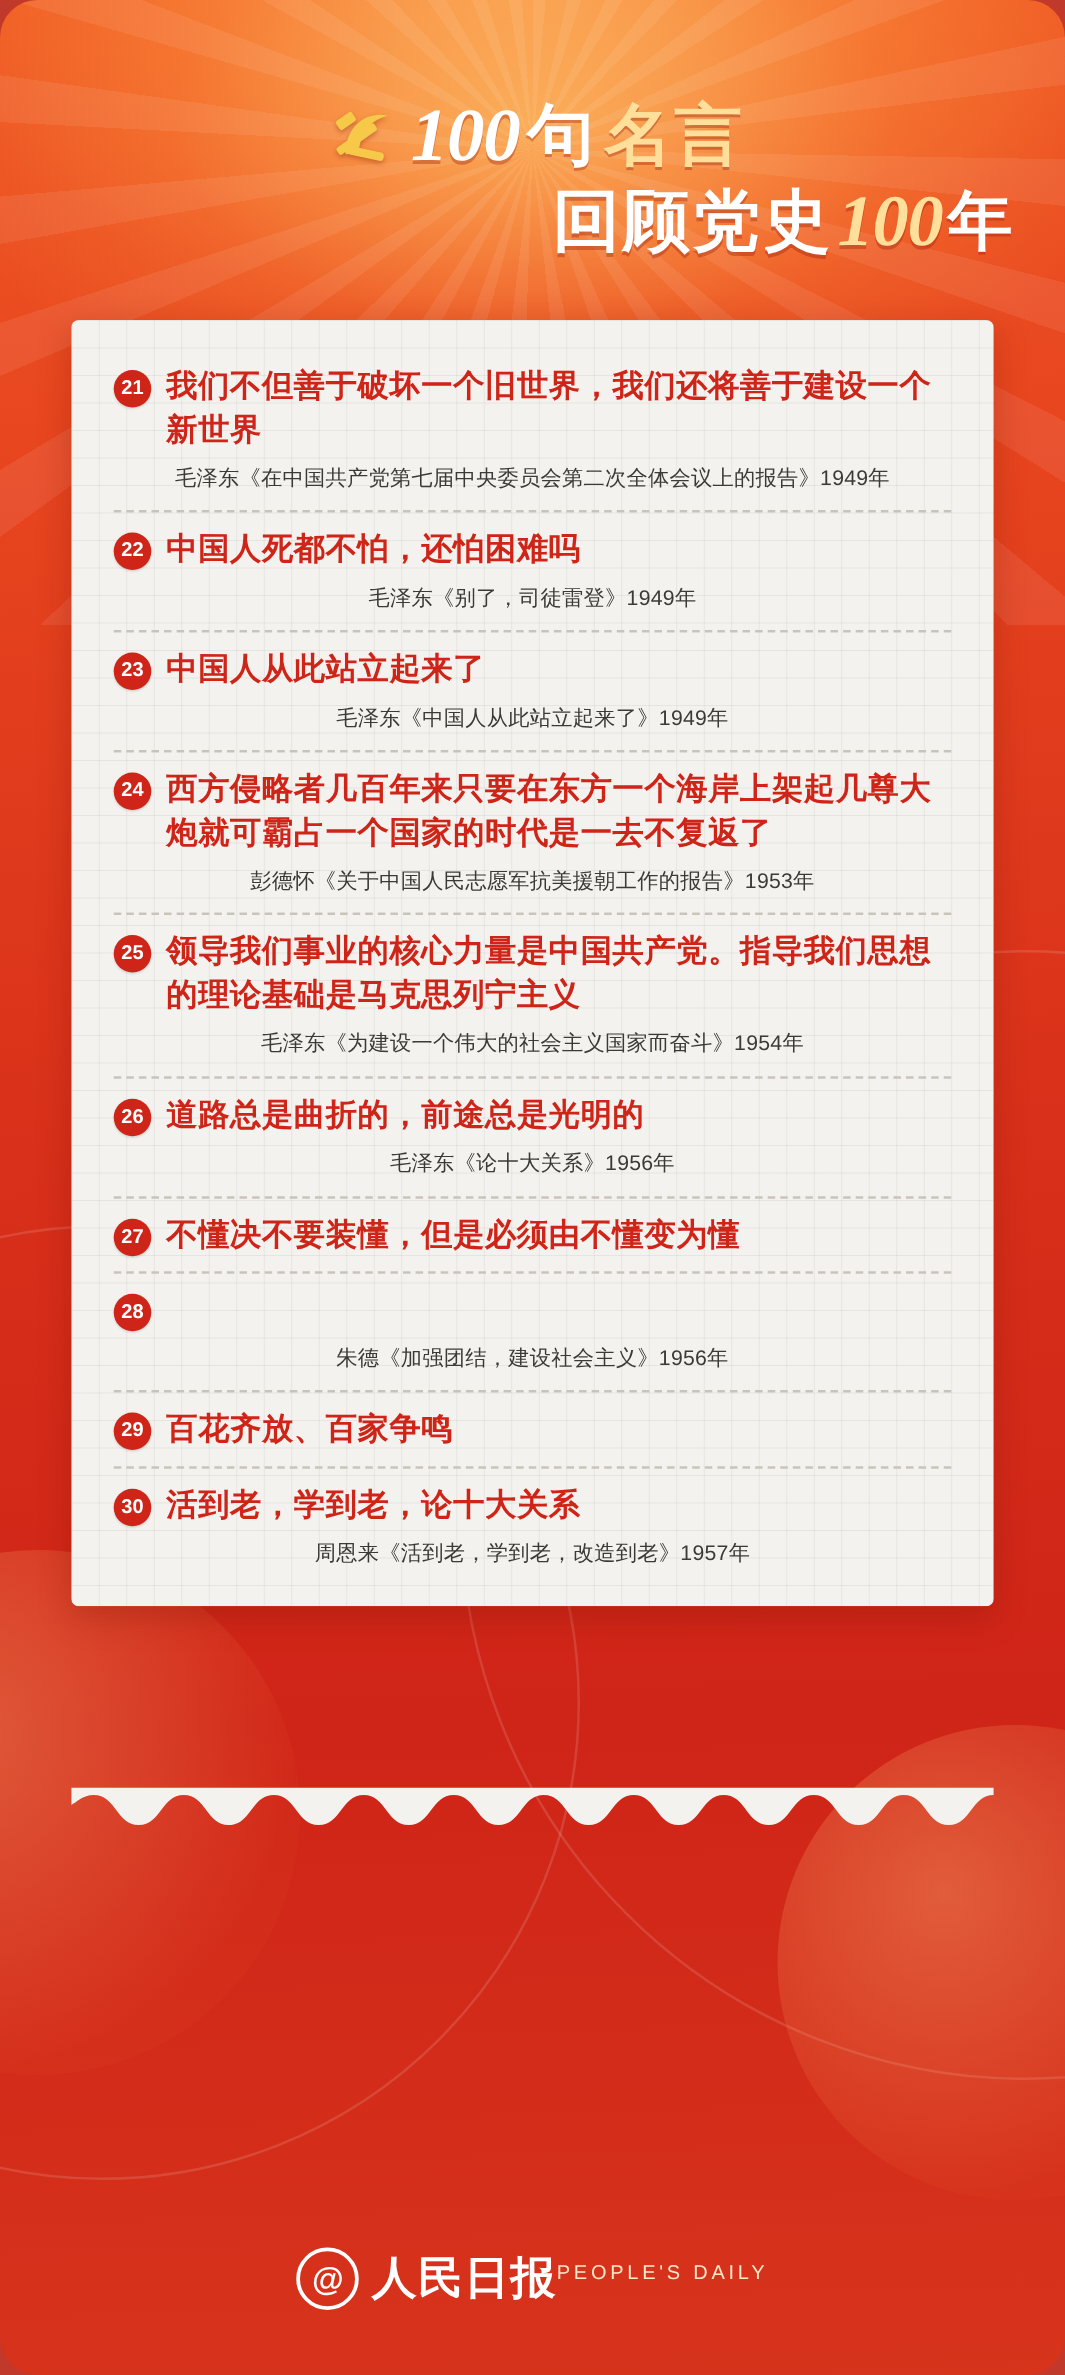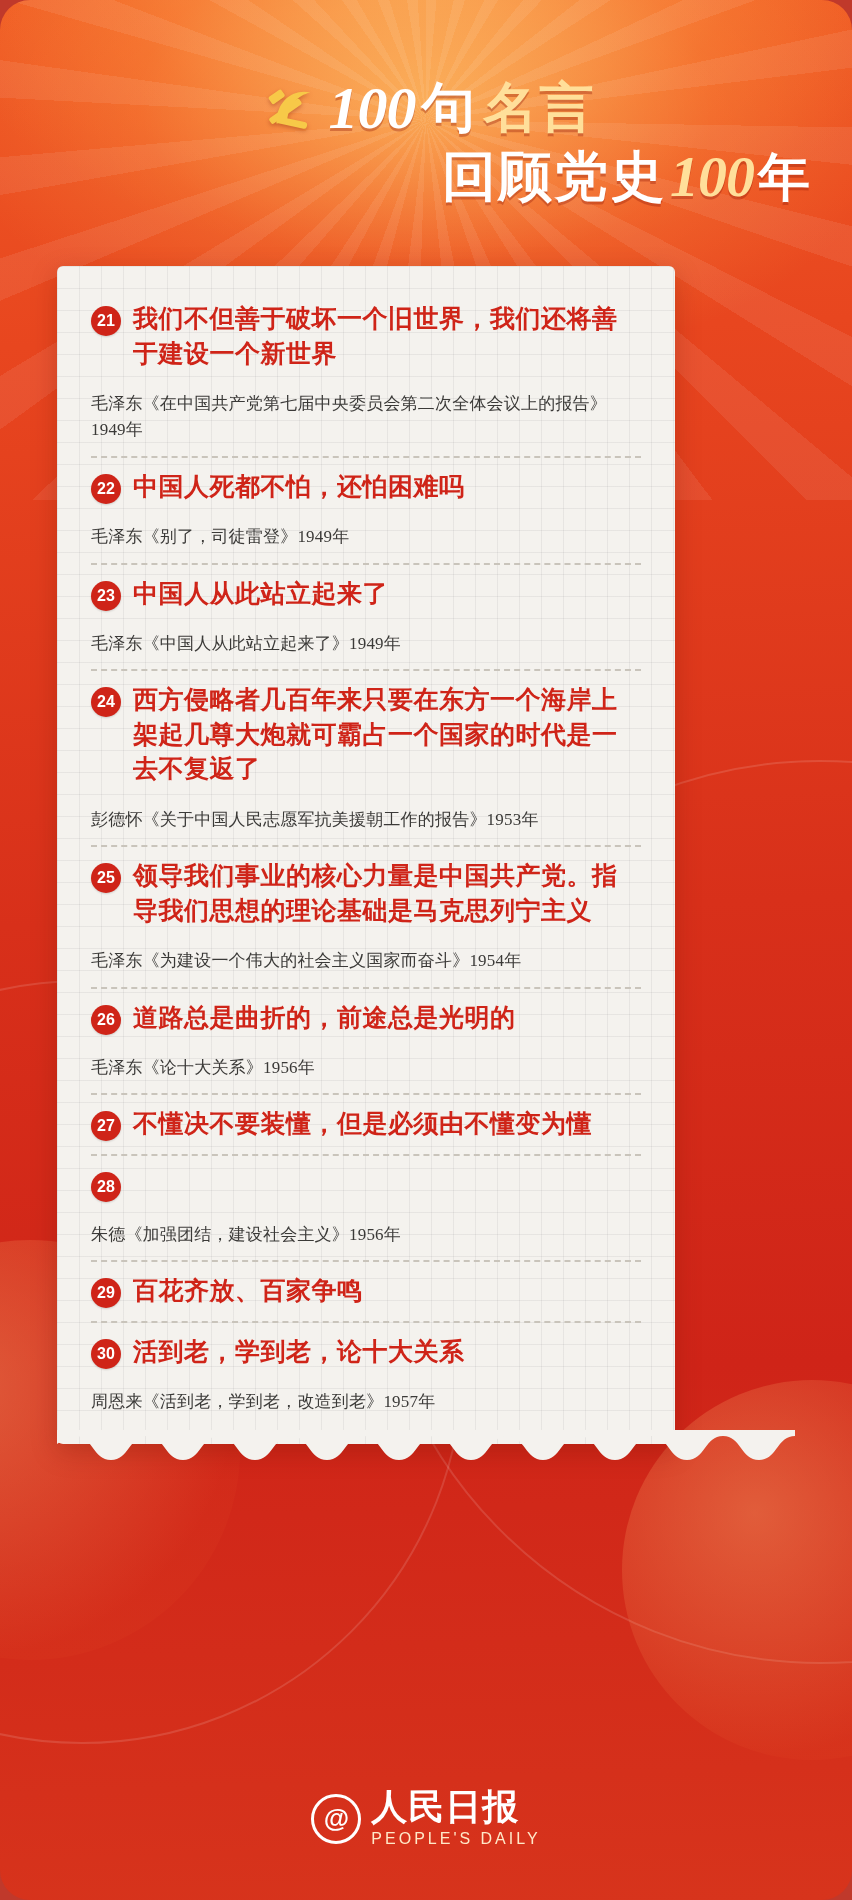--- a/index.html
+++ b/index.html
@@ -145,22 +145,22 @@
     font-size: 52px;
     color: #ffffff;
     letter-spacing: 2px;
     text-shadow: 0 3px 0 rgba(150,25,10,0.35);
   }
 
   
   .card {
     position: absolute;
     left: 57px;
-    top: 266px;
-    width: 618px;
+    top: 256px;
+    width: 738px;
     background:
       linear-gradient(to right, rgba(160,160,160,0.16) 1px, transparent 1px) 0 0/22px 22px,
       linear-gradient(to bottom, rgba(160,160,160,0.16) 1px, transparent 1px) 0 0/22px 22px,
       #f4f2ee;
     border-radius: 6px;
     box-shadow: 0 8px 26px rgba(110,18,4,0.28);
     padding: 24px 34px 16px 34px;
     box-sizing: border-box;
     z-index: 4;
   }
@@ -203,26 +203,27 @@
   }
   .q-text {
     font-family: "DejaVu Sans", "Liberation Sans", sans-serif;
     font-weight: 700;
     font-size: 25px;
     line-height: 1.38;
     color: #cf2418;
     letter-spacing: 0.5px;
   }
   .q-src {
-    margin-top: 20px;
-    font-family: Liberation Serif, serif;
+    margin-top: 9px;
+    font-family: Liberation Sans, sans-serif;
     font-size: 17px;
     line-height: 1.55;
     color: #3b3a38;
     letter-spacing: 0.2px;
+    text-align: center;
   }
 
   
   .footer {
     position: absolute;
     left: 0; right: 0;
     bottom: 52px;
     display: flex;
     align-items: center;
     justify-content: center;
@@ -247,21 +248,21 @@
     letter-spacing: 1px;
     line-height: 1;
   }
   .brand-en {
     font-family: "Liberation Sans", sans-serif;
     font-size: 16px;
     color: #ffe9c9;
     letter-spacing: 3px;
     margin-top: 5px;
   }
-  .brand-stack { display: flex; flex-direction: column; align-items: flex-start; text-align: center; }
+  .brand-stack { display: flex; flex-direction: row; align-items: flex-start; text-align: center; }
 </style>
 </head>
 <body>
 
 <div class="poster">
   <div class="glow-top"></div>
   <div class="rays"></div>
   <div class="arc-left"></div>
   <div class="arc-right"></div>
   <div class="blob blob-1"></div>

